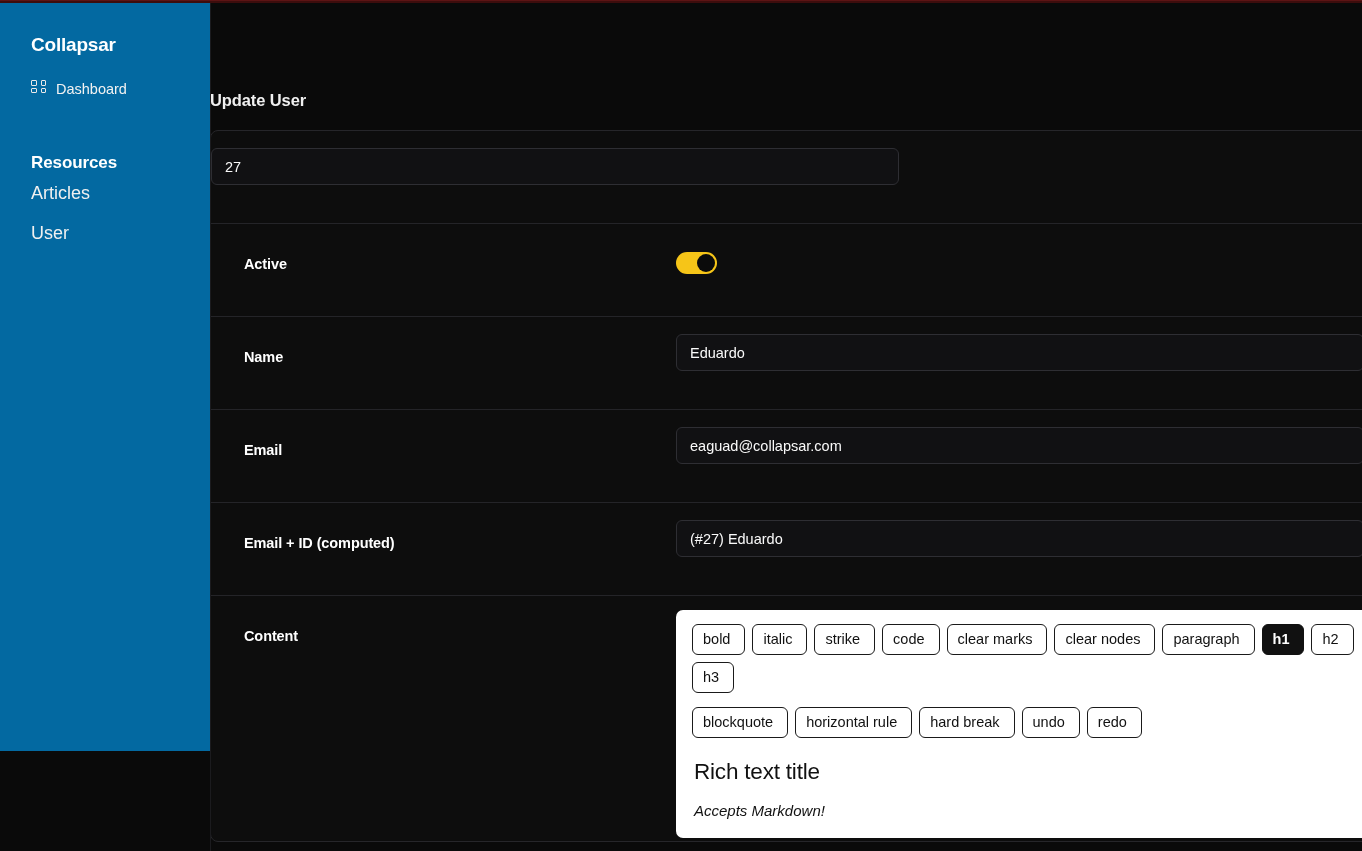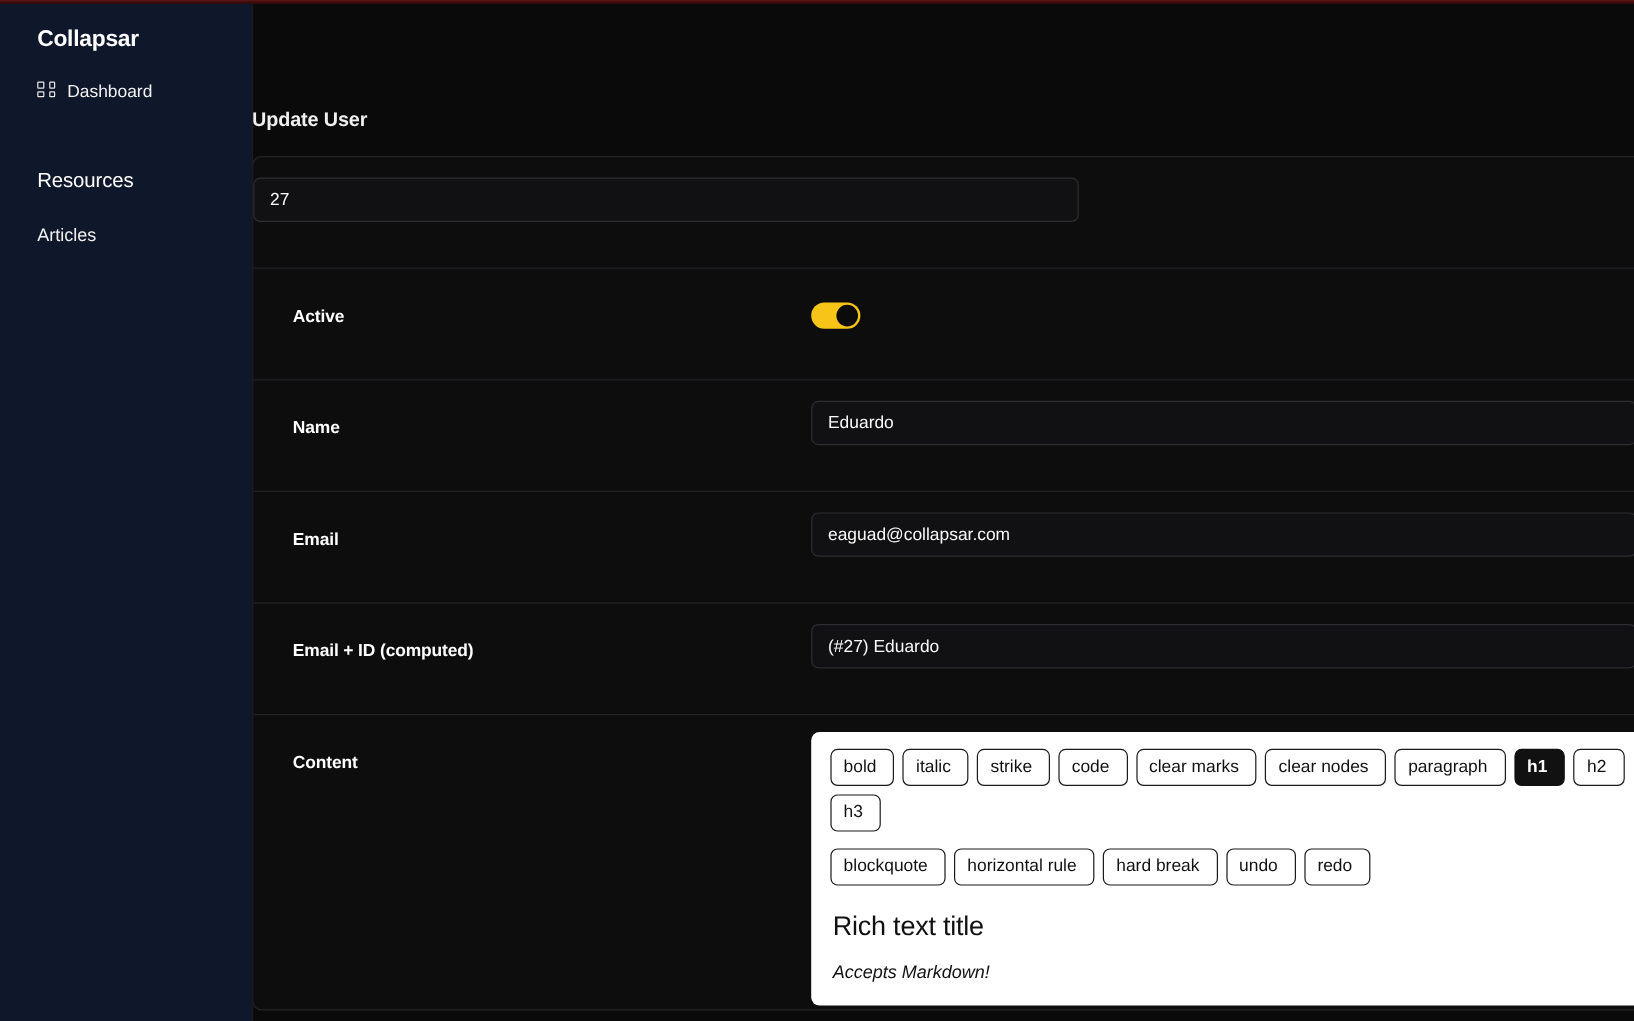--- a/index.html
+++ b/index.html
@@ -35,23 +35,23 @@
     border-top: 1px solid #5c1414;
     z-index: 50;
   }
 
   
   .sidebar {
     position: absolute;
     top: 3px;
     left: 0;
     width: 210px;
-    height: 848px;
-    background: #0f172a;
-    padding: 18px 0 0 0;
+    height: 748px;
+    background: #0369a1;
+    padding: 30px 0 0 0;
   }
 
   .brand {
     font-size: 19px;
     font-weight: bold;
     letter-spacing: -0.2px;
     color: #ffffff;
     padding: 0 0 0 31px;
     line-height: 24px;
     margin-bottom: 17px;
@@ -82,32 +82,32 @@
     border: 1.2px solid #e9e9e9;
     border-radius: 1px;
   }
   .grid-icon i:nth-child(1) { left: 0;   top: 1px; }
   .grid-icon i:nth-child(2) { right: 0;  top: 1px; }
   .grid-icon i:nth-child(3) { left: 0;   bottom: 1px; }
   .grid-icon i:nth-child(4) { right: 0;  bottom: 1px; }
 
   .section-title {
     font-size: 17px;
-    font-weight: normal;
+    font-weight: bold;
     color: #ffffff;
     padding: 0 0 0 31px;
     margin-top: 49px;
-    margin-bottom: 16px;
+    margin-bottom: 0;
     letter-spacing: -0.1px;
   }
 
   .nav-link {
     display: block;
     padding: 9px 0 9px 31px;
-    font-size: 15px;
+    font-size: 18px;
     color: #f0f0f0;
     line-height: 22px;
     text-decoration: none;
     cursor: pointer;
   }
 
   
   .main {
     position: absolute;
     top: 3px;
@@ -295,20 +295,21 @@
           <i></i>
           <i></i>
           <i></i>
       </span>
       <span>Dashboard</span>
     </div>
 
     <div class="section-title">Resources</div>
 
     <a class="nav-link">Articles</a>
+    <a class="nav-link">User</a>
   </aside>
 
   <div class="vdiv"></div>
 
   <main class="main">
 
     <h1 class="page-title">Update User</h1>
 
     <section class="form-card">
 

